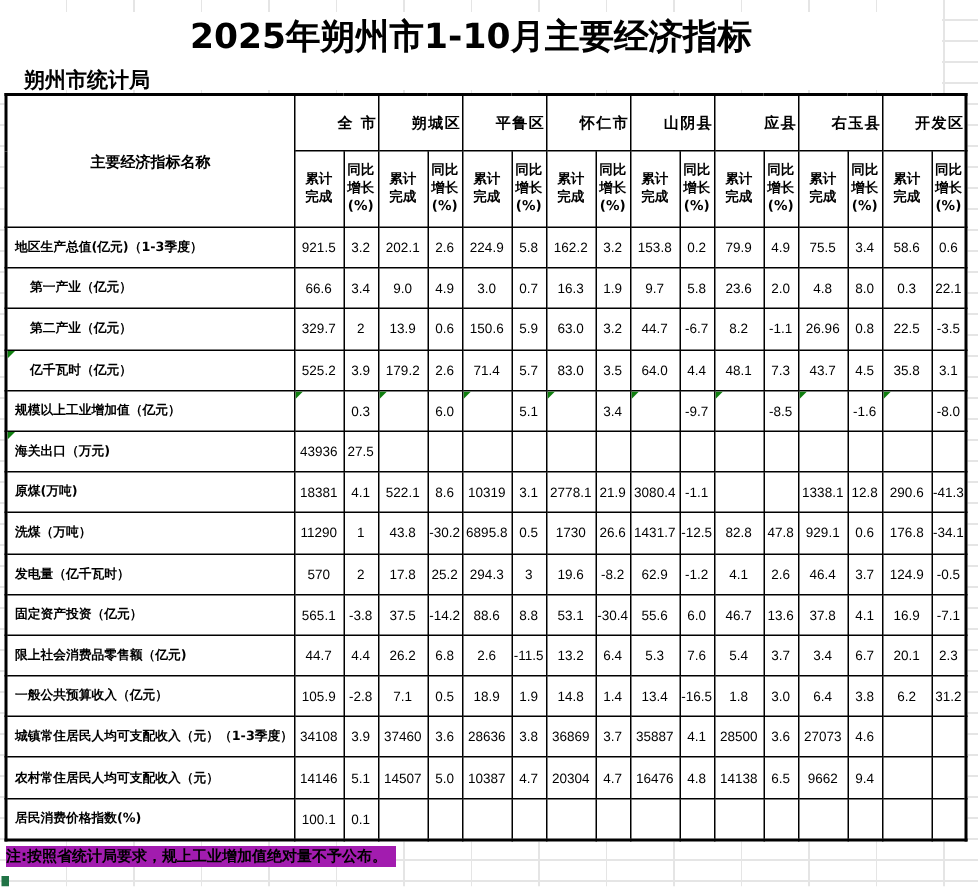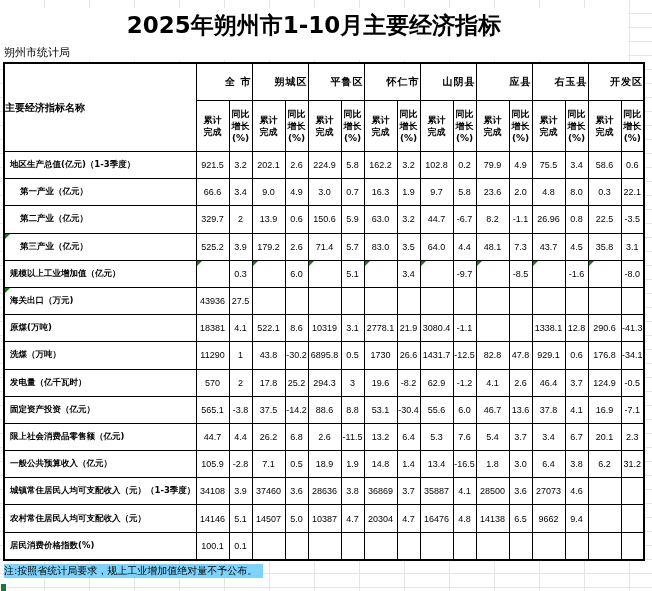--- a/index.html
+++ b/index.html
@@ -8,38 +8,38 @@
     font-family:"DejaVu Sans",sans-serif;color:#000;
   }
   .grid-bg{
     position:absolute;inset:0;
     background-image:
       repeating-linear-gradient(to right,transparent 0 44px,#e5e5e5 44px 45px),
       repeating-linear-gradient(to bottom,transparent 0 13px,#e5e5e5 13px 14px);
   }
   .title-band{position:absolute;left:0;top:8px;width:628px;height:52px;background:#fff;}
   .page-title{font-size:23px;font-weight:bold;text-align:center;line-height:34px;margin:0;}
-  .agency{position:absolute;left:4px;top:37px;font-size:11px;font-weight:normal;}
+  .agency{position:absolute;left:16px;top:37px;font-size:14px;font-weight:bold;}
   table{
     position:absolute;left:3px;top:62px;border-collapse:collapse;table-layout:fixed;
     background:#fff;border:2px solid #000;
   }
   th,td{border:1px solid #000;padding:0;position:relative;overflow:hidden;}
-  .name-head{font-size:10px;font-weight:bold;text-align:left;}
+  .name-head{font-size:10px;font-weight:bold;text-align:center;}
   .region-head{font-size:10px;font-weight:bold;height:36px;text-align:right;letter-spacing:1px;}
   .sub-head{font-size:9px;font-weight:bold;height:50px;text-align:center;white-space:pre-line;line-height:1.35;}
   tbody td{height:26.2px;}
   .name-cell{font-size:8.5px;font-weight:bold;padding-left:5px;white-space:nowrap;}
   .name-cell.indent{padding-left:15px;}
   .num-cell{font-size:9px;text-align:center;font-family:"Liberation Sans","DejaVu Sans",sans-serif;}
   .tri::before{
     content:"";position:absolute;top:0;left:0;width:0;height:0;
     border-top:5px solid #0f7f0f;border-right:5px solid transparent;
   }
-  .footnote{position:absolute;left:4px;top:564px;font-size:10px;font-weight:normal;background:#7dd3fc;padding-right:6px;white-space:nowrap;}
+  .footnote{position:absolute;left:4px;top:564px;font-size:10px;font-weight:bold;background:#a21caf;padding-right:6px;white-space:nowrap;}
   .corner-mark{position:absolute;left:1px;top:584px;width:5px;height:7px;background:#217346;}
 </style>
 </head>
 <body>
 
 <div class="grid-bg"></div>
 
 <div class="title-band">
   <div class="page-title">2025年朔州市1-10月主要经济指标</div>
   <div class="agency">朔州市统计局</div>
@@ -124,21 +124,21 @@
       <tr>
         <td class="name-cell">地区生产总值(亿元)（1-3季度）</td>
         <td class="num-cell">921.5</td>
         <td class="num-cell">3.2</td>
         <td class="num-cell">202.1</td>
         <td class="num-cell">2.6</td>
         <td class="num-cell">224.9</td>
         <td class="num-cell">5.8</td>
         <td class="num-cell">162.2</td>
         <td class="num-cell">3.2</td>
-        <td class="num-cell">102.8</td>
+        <td class="num-cell">153.8</td>
         <td class="num-cell">0.2</td>
         <td class="num-cell">79.9</td>
         <td class="num-cell">4.9</td>
         <td class="num-cell">75.5</td>
         <td class="num-cell">3.4</td>
         <td class="num-cell">58.6</td>
         <td class="num-cell">0.6</td>
       </tr>
       <tr>
         <td class="name-cell indent">第一产业（亿元）</td>
@@ -172,21 +172,21 @@
         <td class="num-cell">44.7</td>
         <td class="num-cell">-6.7</td>
         <td class="num-cell">8.2</td>
         <td class="num-cell">-1.1</td>
         <td class="num-cell">26.96</td>
         <td class="num-cell">0.8</td>
         <td class="num-cell">22.5</td>
         <td class="num-cell">-3.5</td>
       </tr>
       <tr>
-        <td class="name-cell indent tri">第三产业（亿元）</td>
+        <td class="name-cell indent tri">亿千瓦时（亿元）</td>
         <td class="num-cell">525.2</td>
         <td class="num-cell">3.9</td>
         <td class="num-cell">179.2</td>
         <td class="num-cell">2.6</td>
         <td class="num-cell">71.4</td>
         <td class="num-cell">5.7</td>
         <td class="num-cell">83.0</td>
         <td class="num-cell">3.5</td>
         <td class="num-cell">64.0</td>
         <td class="num-cell">4.4</td>

